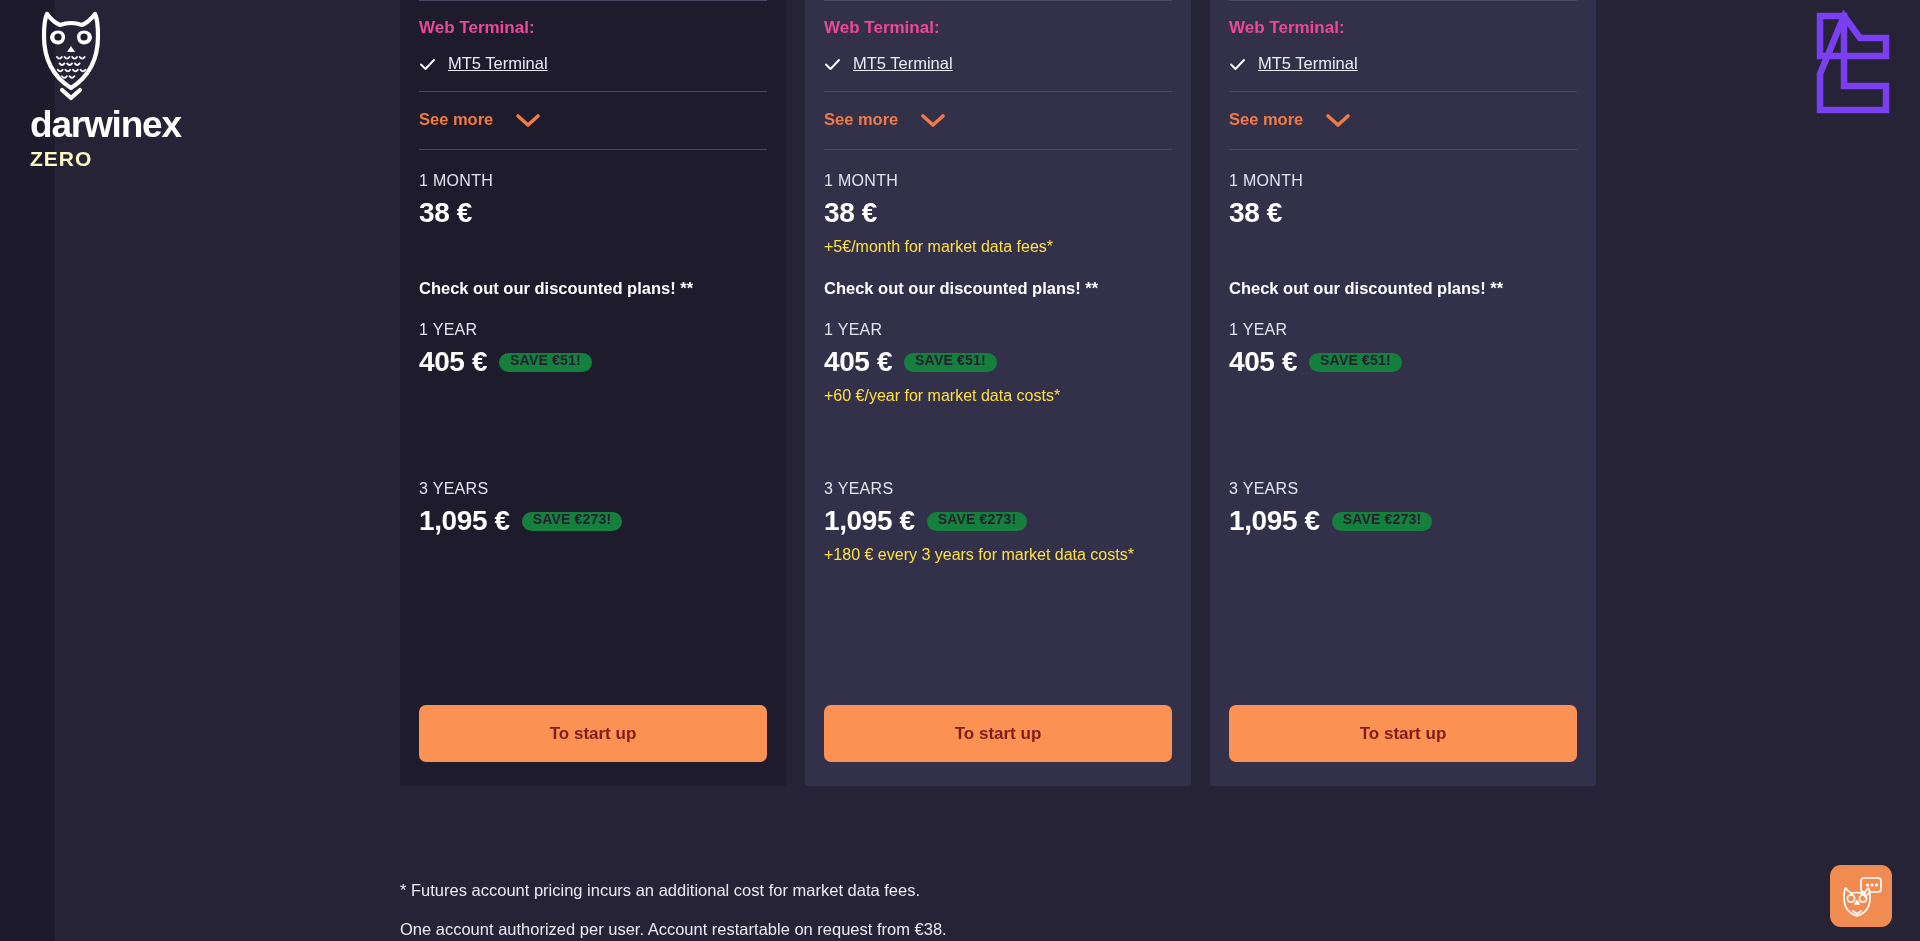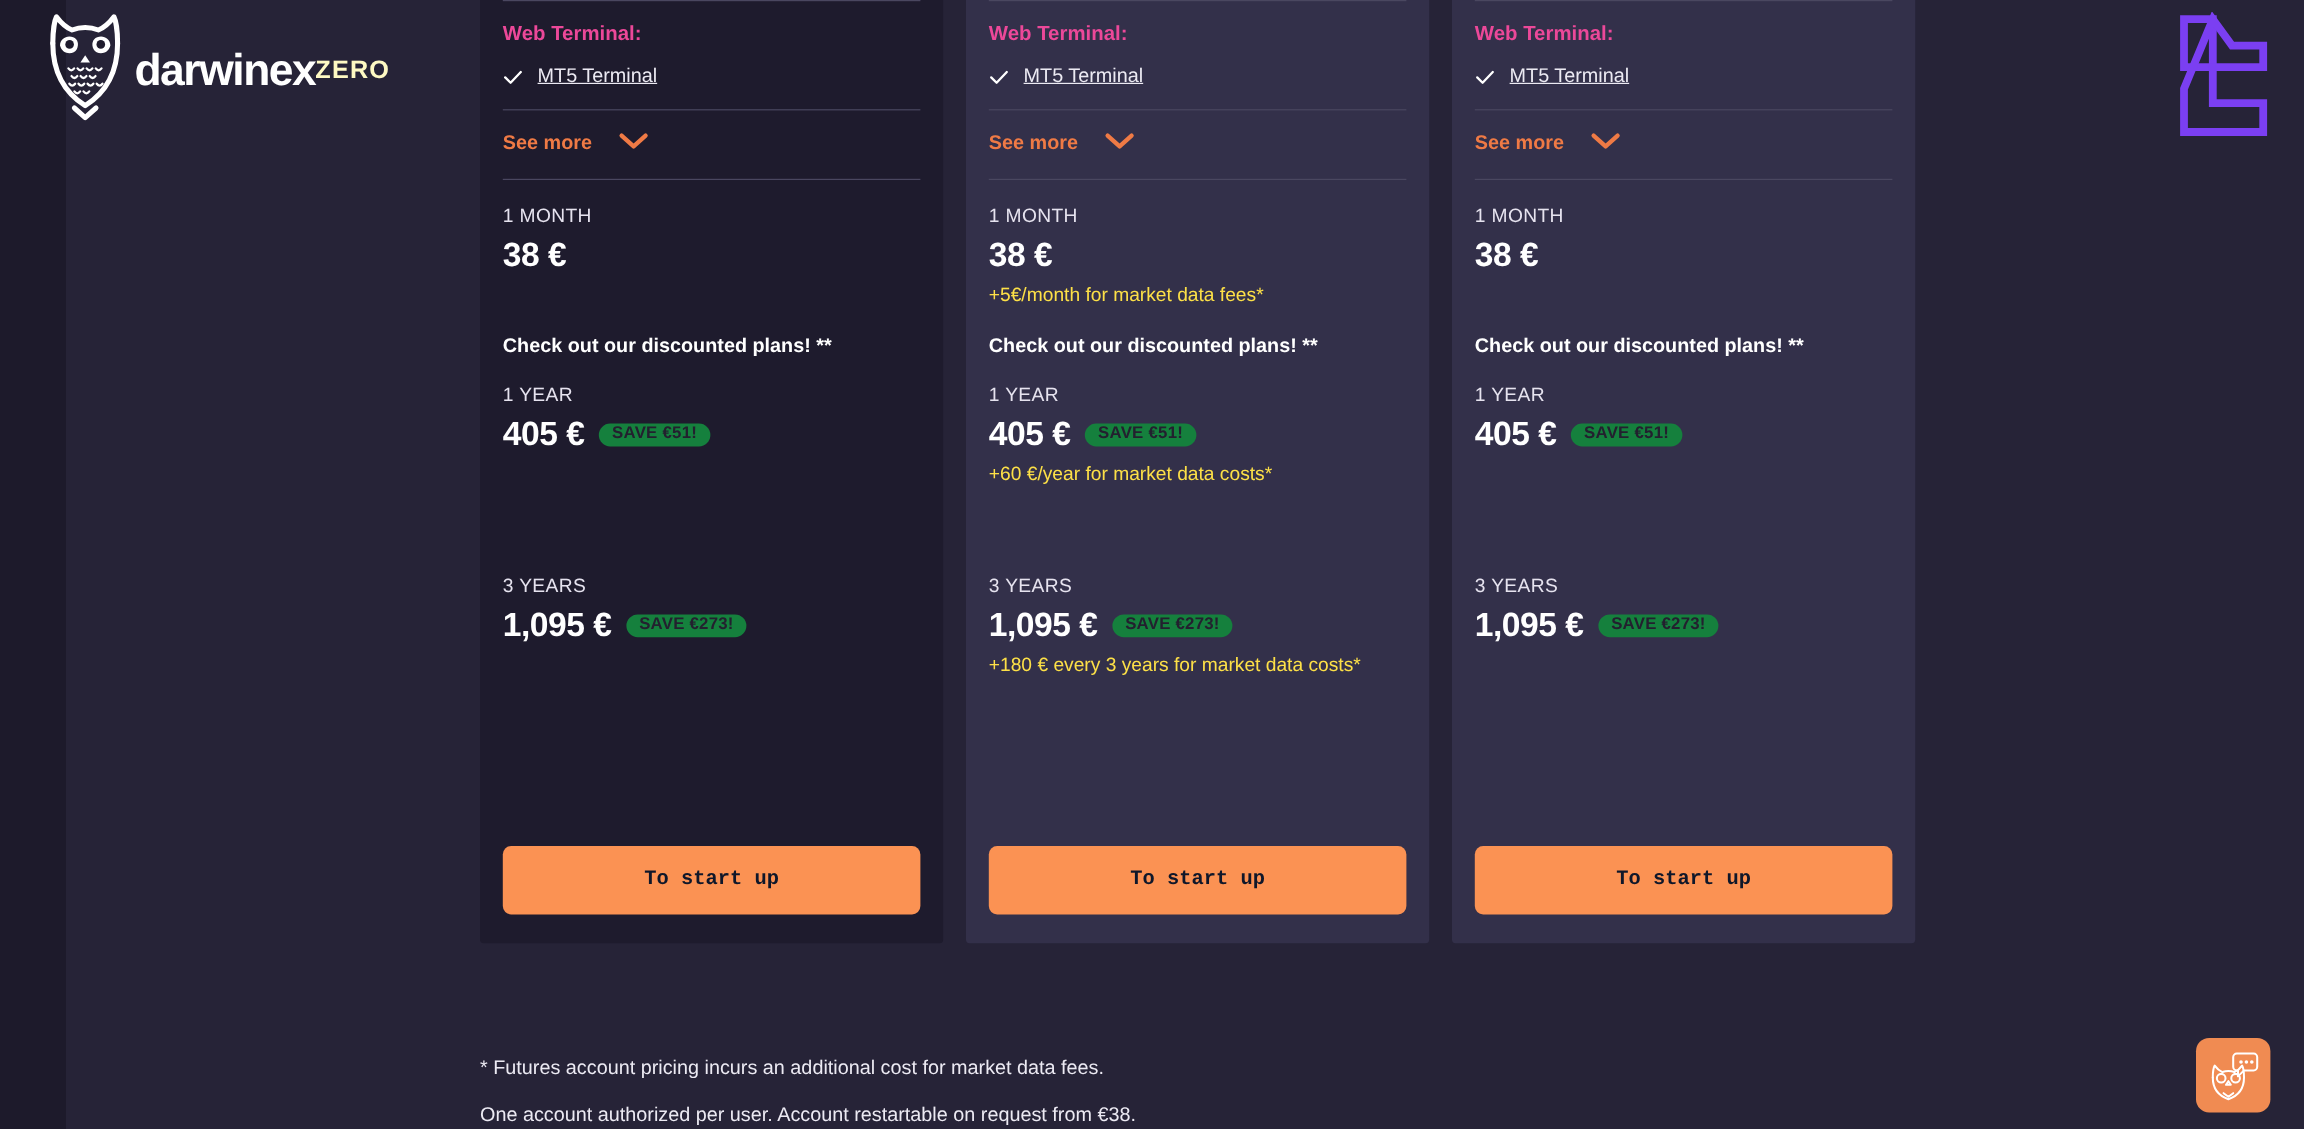--- a/index.html
+++ b/index.html
@@ -24,21 +24,21 @@
     width: 55px; height: 941px;
     background: #1d1a2b;
   }
 
   
   .brand {
     position: absolute;
     left: 30px; top: 10px;
     width: 215px;
     display: flex;
-    align-items: center;
+    flex-direction: column;
   }
   .owl-wrap { width: 82px; height: 92px; }
   .brand-name {
     margin-top: 4px;
     font-size: 37px;
     font-weight: 700;
     letter-spacing: -1.2px;
     color: #ffffff;
     line-height: 1;
   }
@@ -102,21 +102,21 @@
   .check-icon { width: 17px; height: 17px; flex: none; }
   .feature-label {
     font-size: 16.5px;
     color: #eceaf3;
     line-height: 1.2;
     text-decoration: underline;
   }
 
   .see-more {
     display: flex;
-    align-items: flex-start;
+    align-items: center;
     gap: 22px;
     padding: 18px 0 19px 0;
     cursor: pointer;
   }
   .see-more-label {
     font-size: 16.5px;
     font-weight: 700;
     color: #ef7a45;
     line-height: 1.2;
   }
@@ -168,22 +168,22 @@
   }
 
   .spacer { flex: 1 1 auto; }
 
   .cta {
     height: 57px;
     margin-bottom: 24px;
     background: #fb9253;
     border: none;
     border-radius: 7px;
-    color: #0f172a;
-    font-family: Liberation Mono, monospace;
+    color: #7f1d1d;
+    font-family: Liberation Sans, sans-serif;
     font-size: 17px;
     font-weight: 700;
     cursor: pointer;
     display: flex;
     align-items: center;
     justify-content: center;
   }
 
   
   .footnotes {

